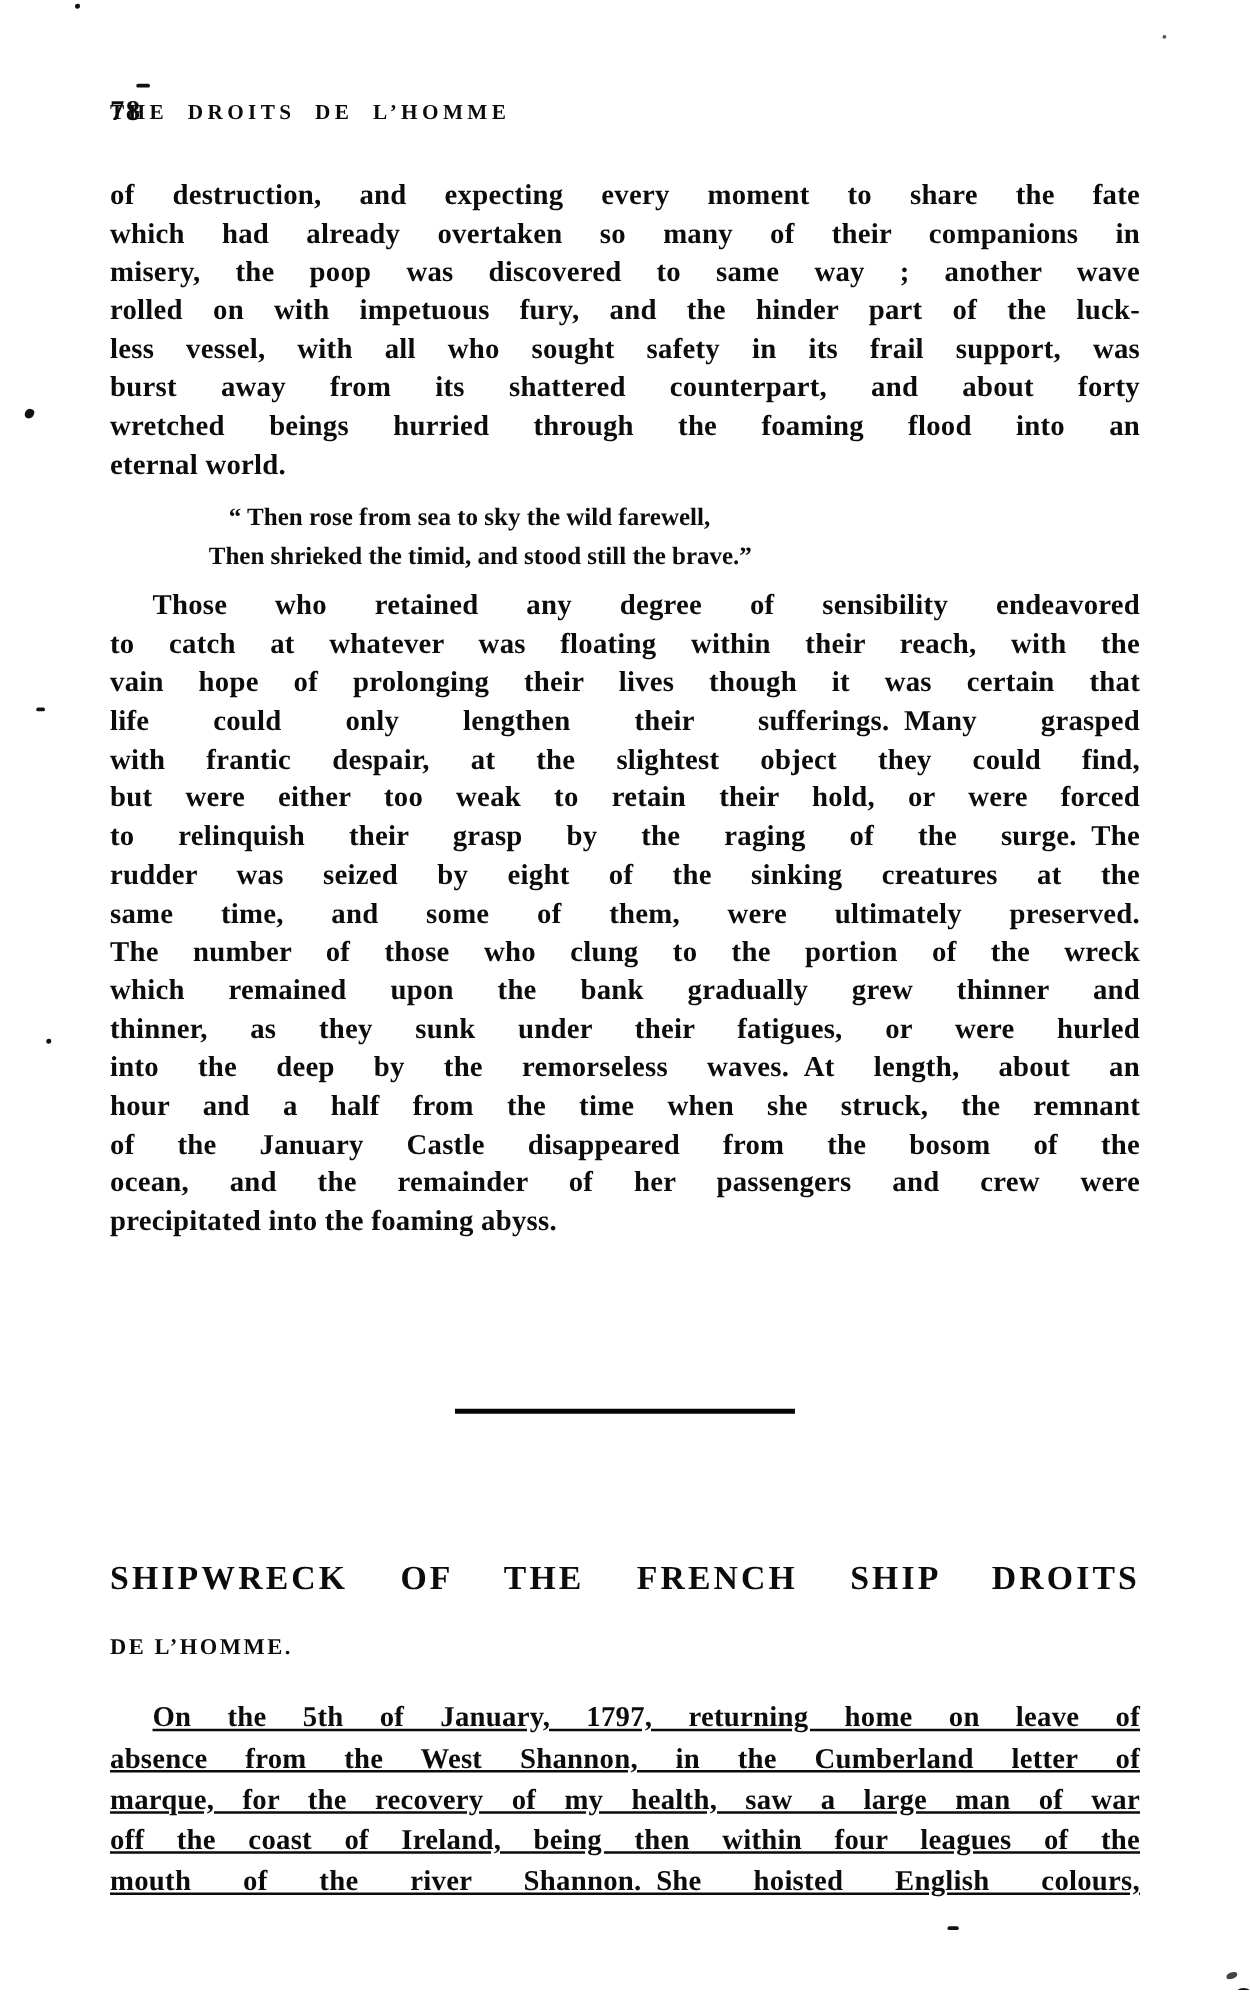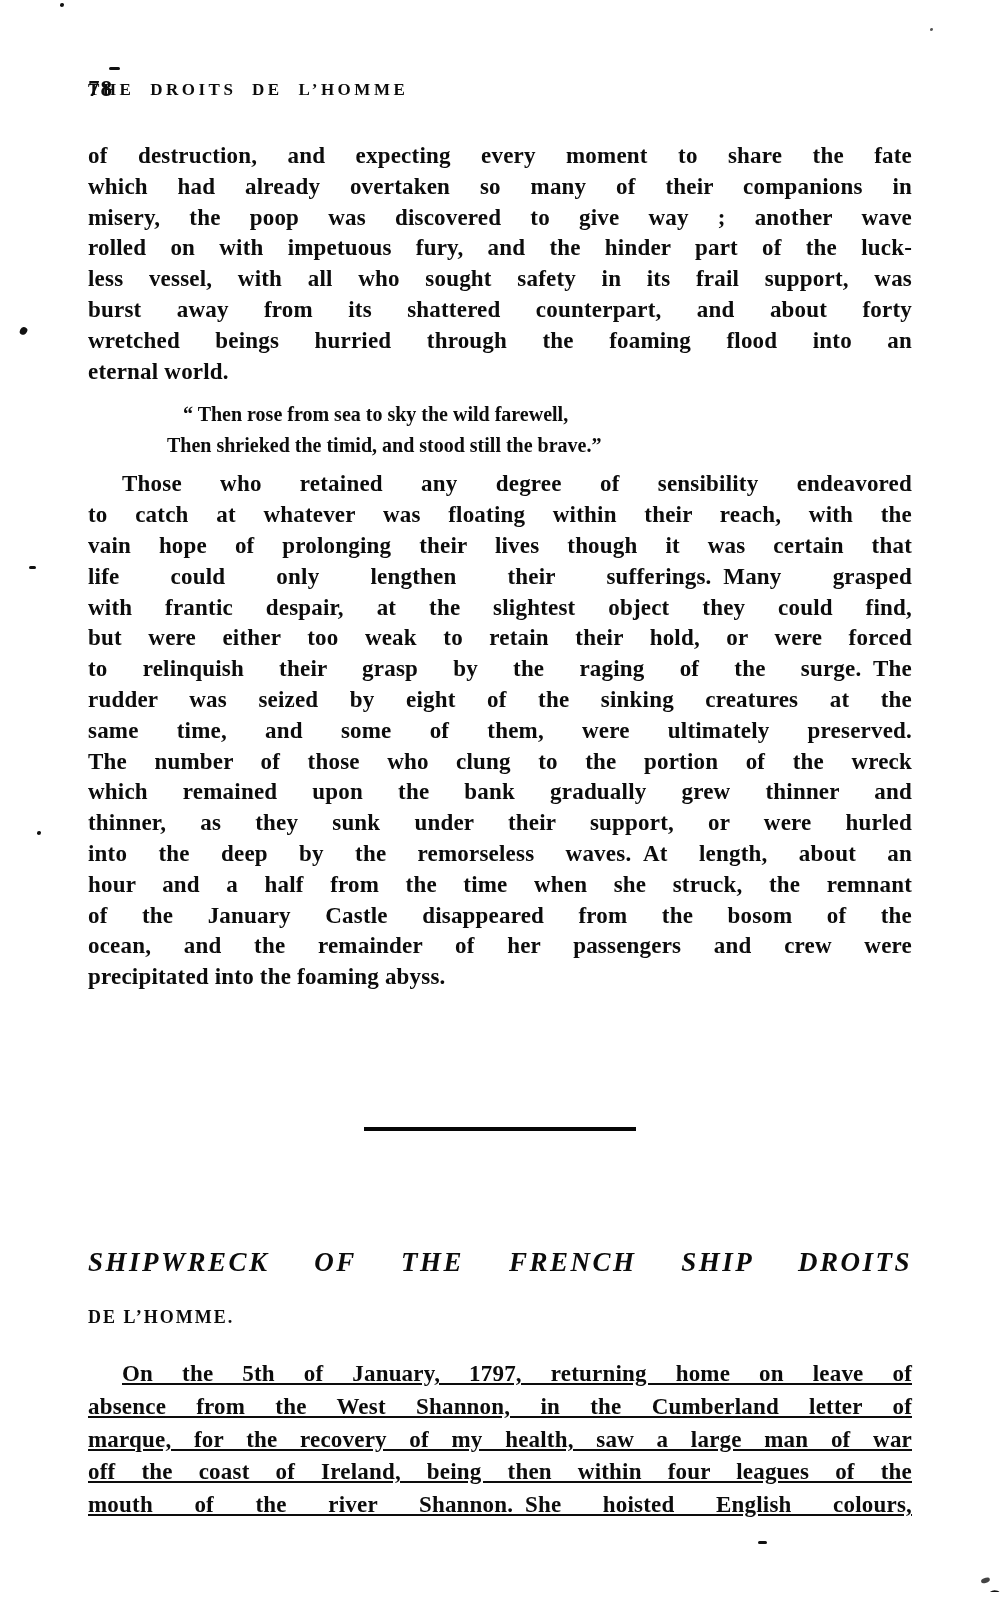--- a/index.html
+++ b/index.html
@@ -71,21 +71,20 @@
     height: 4px;
     background: #060606;
     margin: 134px auto 0 auto;
   }
   .main-heading {
     margin-top: 116px;
     font-size: 27px;
     letter-spacing: 2.5px;
     text-align: justify;
     text-align-last: justify;
-    font-style: italic;
   }
   .sub-heading {
     margin-top: 29px;
     text-align: left;
     font-size: 18px;
     letter-spacing: 2px;
   }
   .opening { margin-top: 30px; text-decoration: underline; }
   .opening .line { line-height: 32.8px; }
   
@@ -112,21 +111,21 @@
   <div class="content">
 
     <div class="running-head">
       <span class="page-num">78</span>
       <div class="head-title">THE DROITS DE L’HOMME</div>
     </div>
 
     <div class="body-para para1">
         <div class="line">of destruction, and expecting every moment to share the fate</div>
         <div class="line">which had already overtaken so many of their companions in</div>
-        <div class="line">misery, the poop was discovered to give way ; another wave</div>
+        <div class="line">misery, the poop was discovered to same way ; another wave</div>
         <div class="line">rolled on with impetuous fury, and the hinder part of the luck-</div>
         <div class="line">less vessel, with all who sought safety in its frail support, was</div>
         <div class="line">burst away from its shattered counterpart, and about forty</div>
         <div class="line">wretched beings hurried through the foaming flood into an</div>
         <div class="line last">eternal world.</div>
       </div>
 
     <div class="quote">
         <div class="line">“ Then rose from sea to sky the wild farewell,</div>
         <div class="line last">Then shrieked the timid, and stood still the brave.”</div>
@@ -137,21 +136,21 @@
         <div class="line">to catch at whatever was floating within their reach, with the</div>
         <div class="line">vain hope of prolonging their lives though it was certain that</div>
         <div class="line">life could only lengthen their sufferings. Many grasped</div>
         <div class="line">with frantic despair, at the slightest object they could find,</div>
         <div class="line">but were either too weak to retain their hold, or were forced</div>
         <div class="line">to relinquish their grasp by the raging of the surge. The</div>
         <div class="line">rudder was seized by eight of the sinking creatures at the</div>
         <div class="line">same time, and some of them, were ultimately preserved.</div>
         <div class="line">The number of those who clung to the portion of the wreck</div>
         <div class="line">which remained upon the bank gradually grew thinner and</div>
-        <div class="line">thinner, as they sunk under their support, or were hurled</div>
+        <div class="line">thinner, as they sunk under their fatigues, or were hurled</div>
         <div class="line">into the deep by the remorseless waves. At length, about an</div>
         <div class="line">hour and a half from the time when she struck, the remnant</div>
         <div class="line">of the January Castle disappeared from the bosom of the</div>
         <div class="line">ocean, and the remainder of her passengers and crew were</div>
         <div class="line last">precipitated into the foaming abyss.</div>
       </div>
 
     <div class="divider"></div>
 
     <div class="main-heading">SHIPWRECK OF THE FRENCH SHIP DROITS</div>

